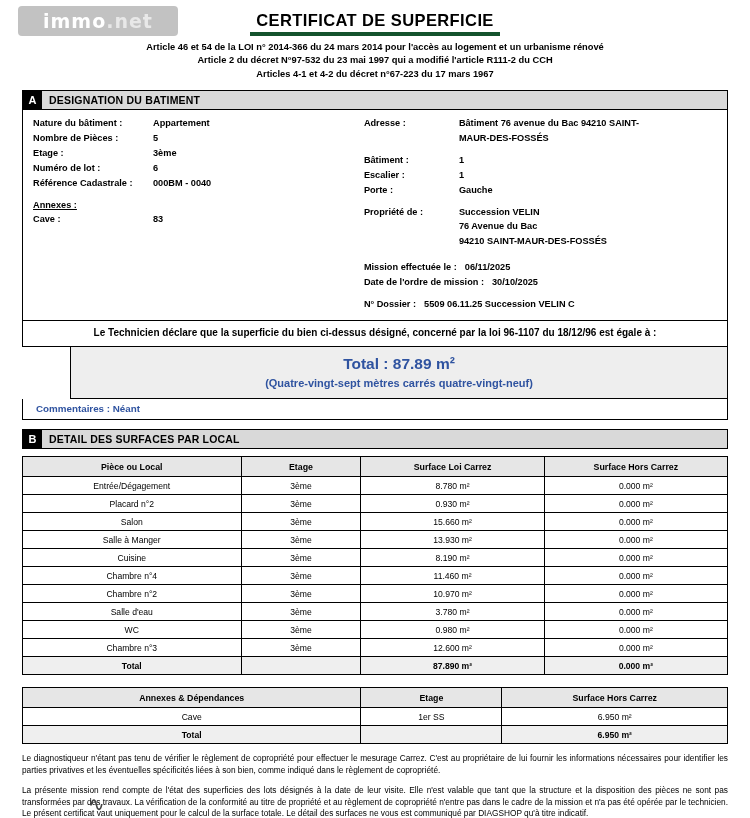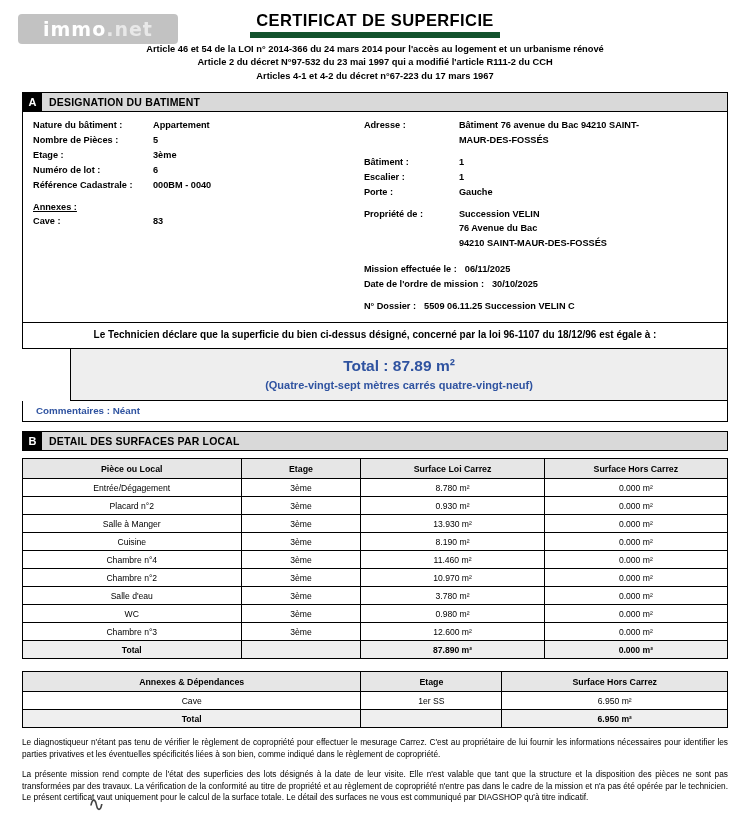--- a/index.html
+++ b/index.html
@@ -20,21 +20,21 @@
     position: relative;
     width: 750px;
     height: 818px;
     box-sizing: border-box;
     padding: 6px 22px 0 22px;
   }
   
   .watermark {
     position: absolute;
     left: 18px;
-    top: 14px;
+    top: 6px;
     width: 160px;
     height: 30px;
     background: rgba(120,120,120,0.45);
     border-radius: 4px;
     color: #fff;
     font-size: 19px;
     font-weight: bold;
     letter-spacing: 1px;
     display: flex;
     align-items: center;
@@ -46,21 +46,21 @@
 
   
   .title-block {
     text-align: center;
     margin-top: 4px;
   }
   .main-title {
     font-size: 16.5px;
     font-weight: bold;
     letter-spacing: 0.4px;
-    border-bottom: 6px solid #14532d;
+    border-bottom: 4px solid #14532d;
     display: inline-block;
     padding: 0 6px 1px 6px;
     line-height: 1.25;
   }
   .sub-lines {
     margin-top: 5px;
     line-height: 1.45;
     font-size: 9.3px;
     font-weight: bold;
   }
@@ -353,20 +353,26 @@
           <td>8.780 m²</td>
           <td>0.000 m²</td>
         </tr>
       <tr>
           <td>Placard n°2</td>
           <td>3ème</td>
           <td>0.930 m²</td>
           <td>0.000 m²</td>
         </tr>
       <tr>
+          <td>Salon</td>
+          <td>3ème</td>
+          <td>15.660 m²</td>
+          <td>0.000 m²</td>
+        </tr>
+      <tr>
           <td>Salle à Manger</td>
           <td>3ème</td>
           <td>13.930 m²</td>
           <td>0.000 m²</td>
         </tr>
       <tr>
           <td>Cuisine</td>
           <td>3ème</td>
           <td>8.190 m²</td>
           <td>0.000 m²</td>

